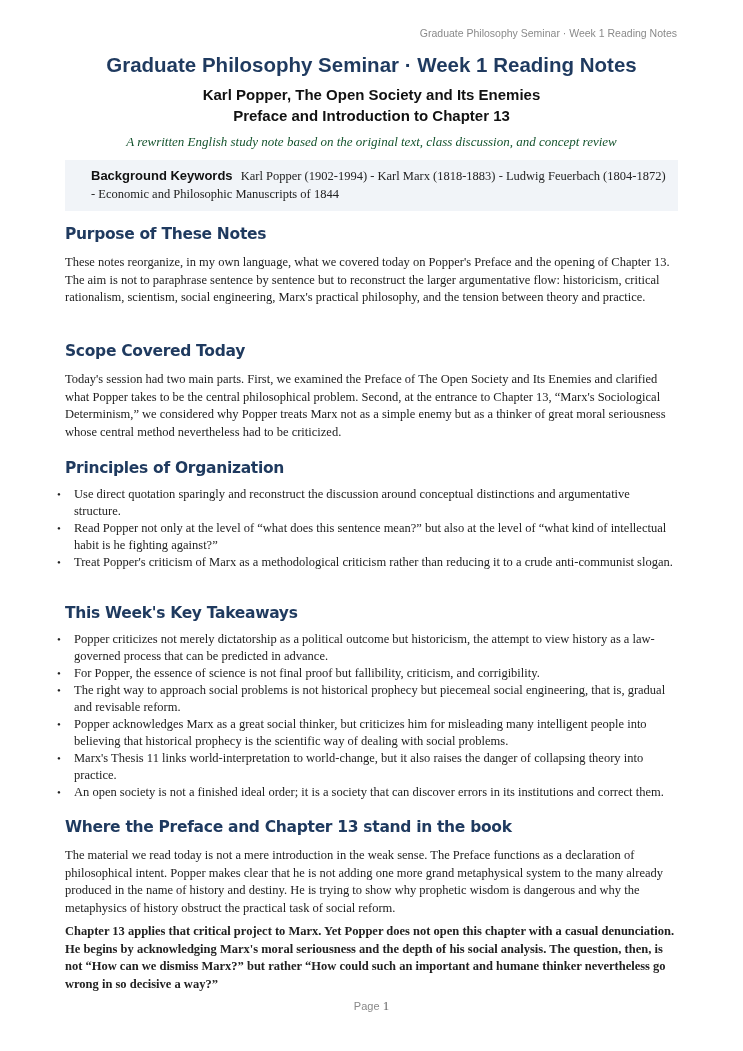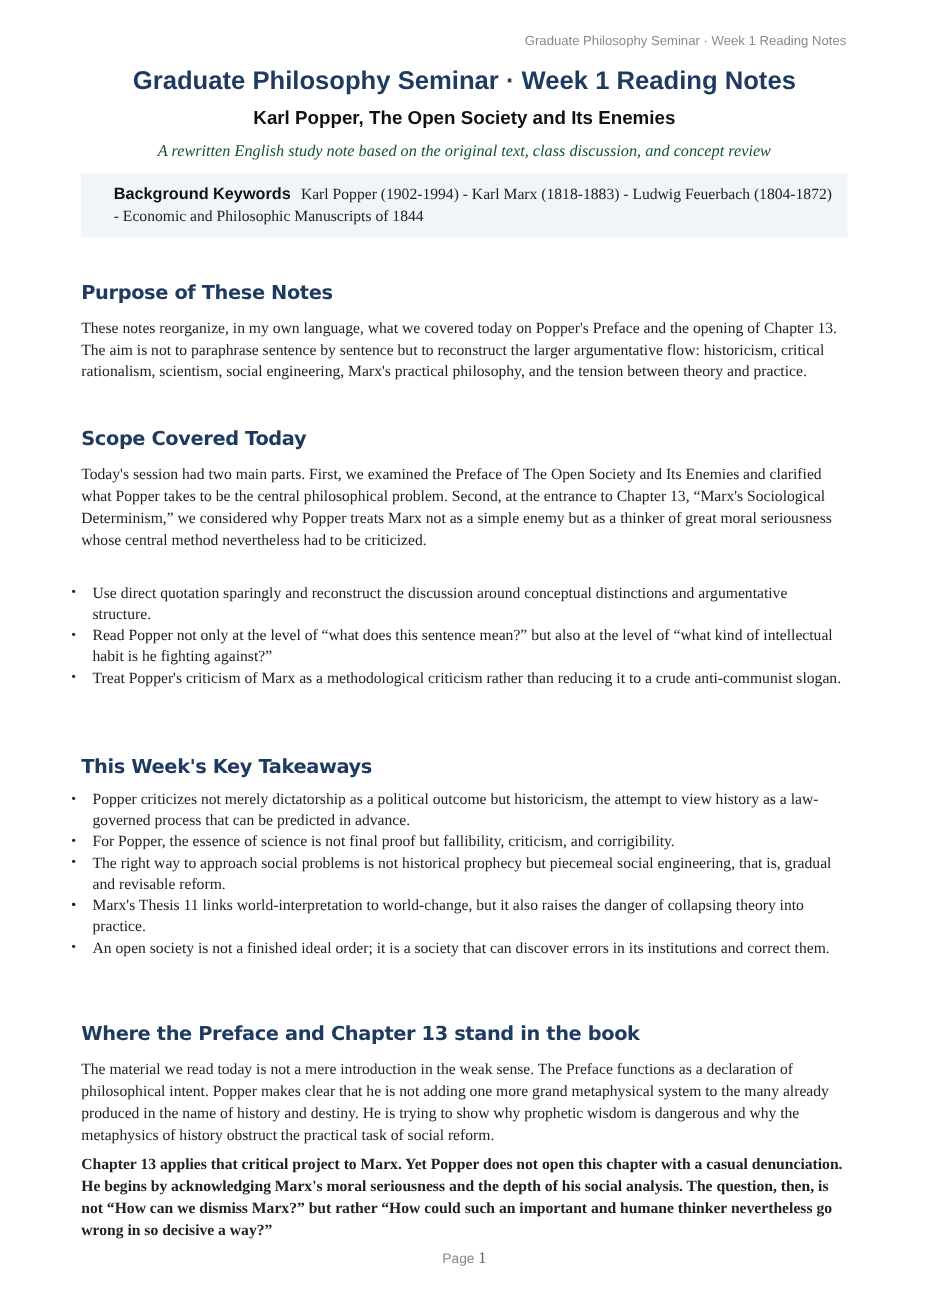--- a/index.html
+++ b/index.html
@@ -54,52 +54,54 @@
   .footer .num { font-family: "Liberation Serif", serif; font-size: 13px; color: #666; }
 </style>
 </head>
 <body>
 
 <div class="running-head">Graduate Philosophy Seminar · Week 1 Reading Notes</div>
 
 <div class="page">
   <h1 class="title">Graduate Philosophy Seminar · Week 1 Reading Notes</h1>
   <div class="subtitle">Karl Popper, The Open Society and Its Enemies</div>
+  <div class="subtitle">Preface and Introduction to Chapter 13</div>
   <div class="tagline">A rewritten English study note based on the original text, class discussion, and concept review</div>
 
   <div class="keywords">
     <span class="kw-label">Background Keywords</span>
     <span>Karl Popper (1902-1994) - Karl Marx (1818-1883) - Ludwig Feuerbach (1804-1872) - Economic and Philosophic Manuscripts of 1844</span>
   </div>
 
   <div class="sec" style="top:172px">
     <h2>Purpose of These Notes</h2>
     <p class="body">These notes reorganize, in my own language, what we covered today on Popper's Preface and the opening of Chapter 13. The aim is not to paraphrase sentence by sentence but to reconstruct the larger argumentative flow: historicism, critical rationalism, scientism, social engineering, Marx's practical philosophy, and the tension between theory and practice.</p>
   </div>
 
   <div class="sec" style="top:289px">
     <h2>Scope Covered Today</h2>
     <p class="body">Today's session had two main parts. First, we examined the Preface of The Open Society and Its Enemies and clarified what Popper takes to be the central philosophical problem. Second, at the entrance to Chapter 13, “Marx's Sociological Determinism,” we considered why Popper treats Marx not as a simple enemy but as a thinker of great moral seriousness whose central method nevertheless had to be criticized.</p>
   </div>
 
   <div class="sec" style="top:406px">
+    <h2>Principles of Organization</h2>
     <ul class="bul">
       <li><span class="bullet">•</span><span>Use direct quotation sparingly and reconstruct the discussion around conceptual distinctions and argumentative structure.</span></li>
       <li><span class="bullet">•</span><span>Read Popper not only at the level of “what does this sentence mean?” but also at the level of “what kind of intellectual habit is he fighting against?”</span></li>
       <li><span class="bullet">•</span><span>Treat Popper's criticism of Marx as a methodological criticism rather than reducing it to a crude anti-communist slogan.</span></li>
     </ul>
   </div>
 
   <div class="sec" style="top:551px">
     <h2>This Week's Key Takeaways</h2>
     <ul class="bul">
       <li><span class="bullet">•</span><span>Popper criticizes not merely dictatorship as a political outcome but historicism, the attempt to view history as a law-governed process that can be predicted in advance.</span></li>
       <li><span class="bullet">•</span><span>For Popper, the essence of science is not final proof but fallibility, criticism, and corrigibility.</span></li>
       <li><span class="bullet">•</span><span>The right way to approach social problems is not historical prophecy but piecemeal social engineering, that is, gradual and revisable reform.</span></li>
-      <li><span class="bullet">•</span></li>
+      <li><span class="bullet">•</span><span>Popper acknowledges Marx as a great social thinker, but criticizes him for misleading many intelligent people into believing that historical prophecy is the scientific way of dealing with social problems.</span></li>
       <li><span class="bullet">•</span><span>Marx's Thesis 11 links world-interpretation to world-change, but it also raises the danger of collapsing theory into practice.</span></li>
       <li><span class="bullet">•</span><span>An open society is not a finished ideal order; it is a society that can discover errors in its institutions and correct them.</span></li>
     </ul>
   </div>
 
   <div class="sec" style="top:765px">
     <h2>Where the Preface and Chapter 13 stand in the book</h2>
     <p class="body">The material we read today is not a mere introduction in the weak sense. The Preface functions as a declaration of philosophical intent. Popper makes clear that he is not adding one more grand metaphysical system to the many already produced in the name of history and destiny. He is trying to show why prophetic wisdom is dangerous and why the metaphysics of history obstruct the practical task of social reform.</p>
     <p class="body">Chapter 13 applies that critical project to Marx. Yet Popper does not open this chapter with a casual denunciation. He begins by acknowledging Marx's moral seriousness and the depth of his social analysis. The question, then, is not “How can we dismiss Marx?” but rather “How could such an important and humane thinker nevertheless go wrong in so decisive a way?”</p>
   </div>

